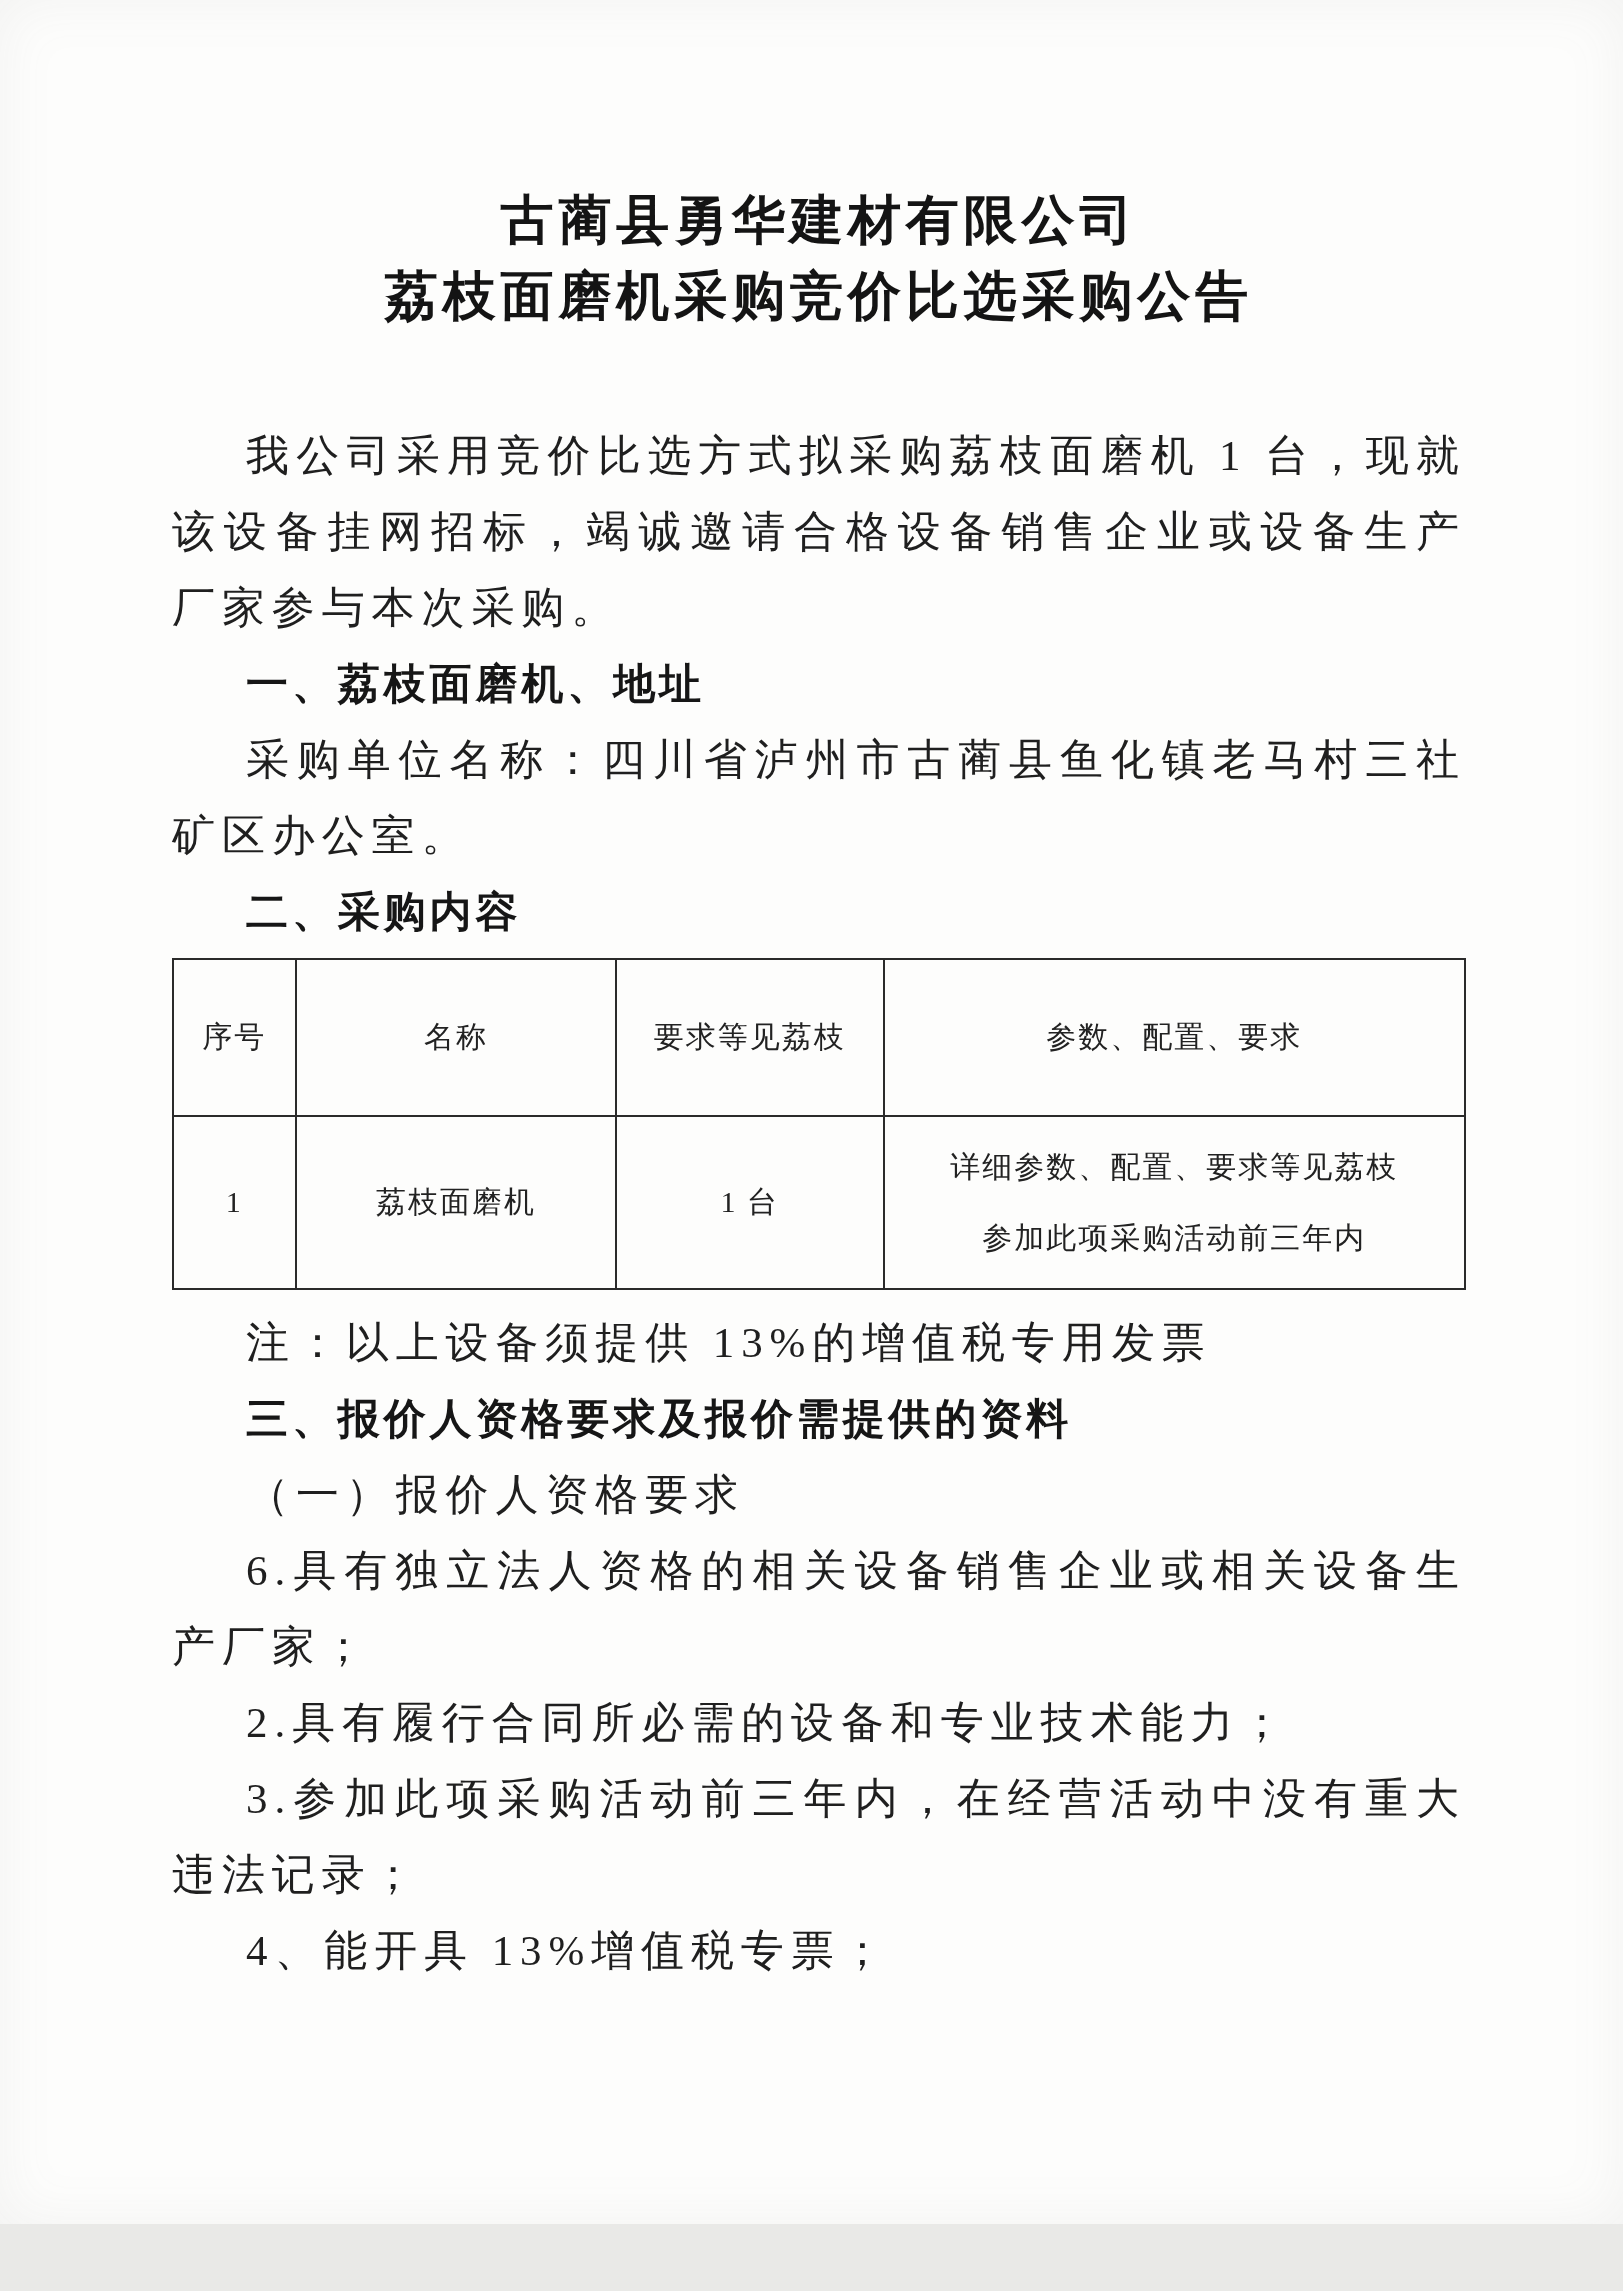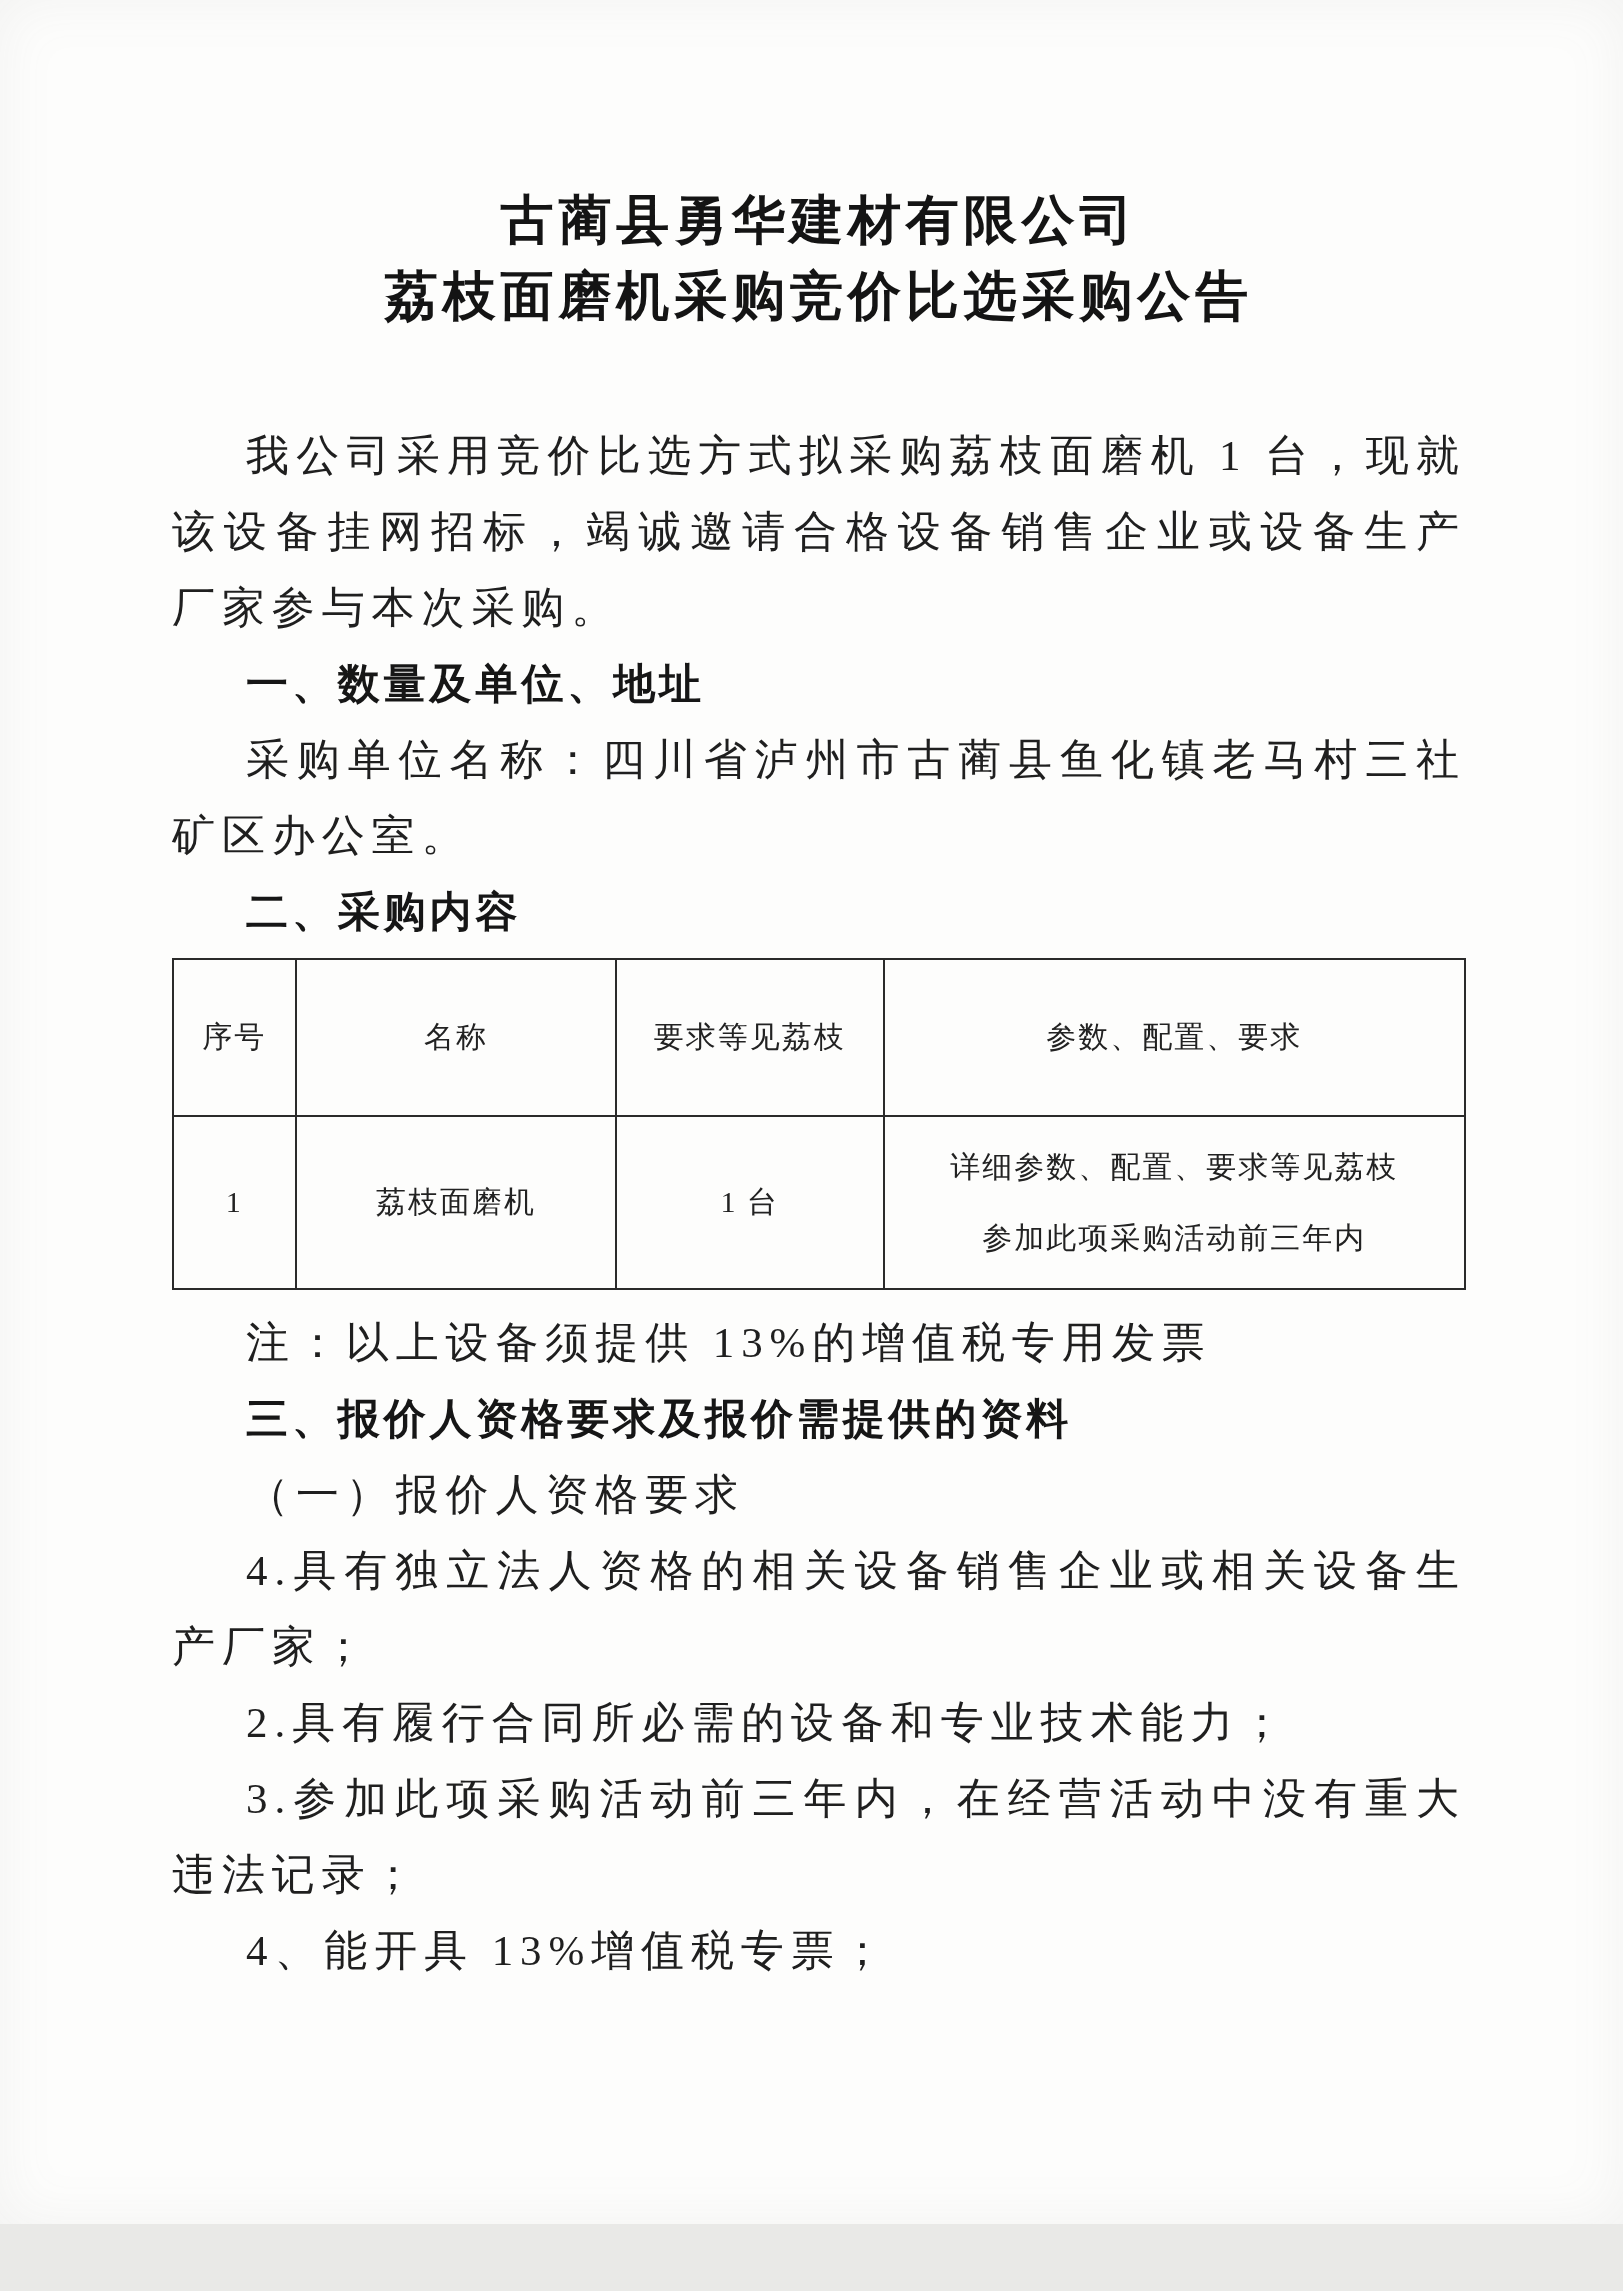--- a/index.html
+++ b/index.html
@@ -90,21 +90,21 @@
       <div>古蔺县勇华建材有限公司</div>
       <div>荔枝面磨机采购竞价比选采购公告</div>
     </div>
 
     <div class="title-gap"></div>
 
     <div class="body-text">
 
       <p>我公司采用竞价比选方式拟采购荔枝面磨机 1 台，现就该设备挂网招标，竭诚邀请合格设备销售企业或设备生产厂家参与本次采购。</p>
 
-      <p class="sec-heading">一、数量及单位、地址</p>
+      <p class="sec-heading">一、荔枝面磨机、地址</p>
       <p>采购单位名称：四川省泸州市古蔺县鱼化镇老马村三社矿区办公室。</p>
 
       <p class="sec-heading">二、采购内容</p>
 
       <table class="ptable">
         <colgroup>
           <col class="col-xh">
             <col class="col-mc">
             <col class="col-sl">
             <col class="col-cs">
@@ -126,21 +126,21 @@
           </td>
         </tr>
       </tbody>
         </table>
 
       <p class="note-line">注：以上设备须提供 13%的增值税专用发票</p>
 
       <p class="sec-heading">三、报价人资格要求及报价需提供的资料</p>
       <p>（一）报价人资格要求</p>
 
-      <p>4.具有独立法人资格的相关设备销售企业或相关设备生产厂家；</p>
+      <p>6.具有独立法人资格的相关设备销售企业或相关设备生产厂家；</p>
       <p>2.具有履行合同所必需的设备和专业技术能力；</p>
       <p>3.参加此项采购活动前三年内，在经营活动中没有重大违法记录；</p>
       <p>4、能开具 13%增值税专票；</p>
 
     </div>
   </div>
 </div>
 
 
 </body></html>

